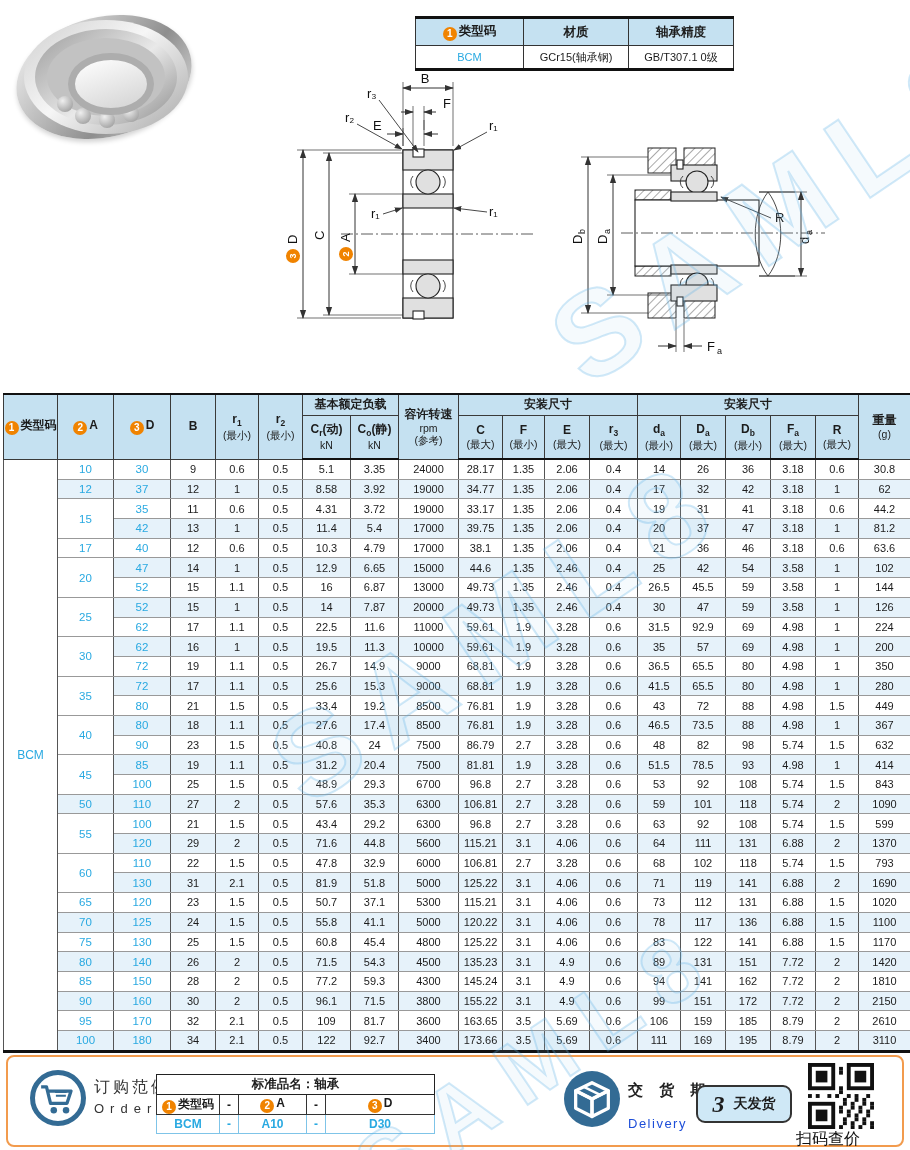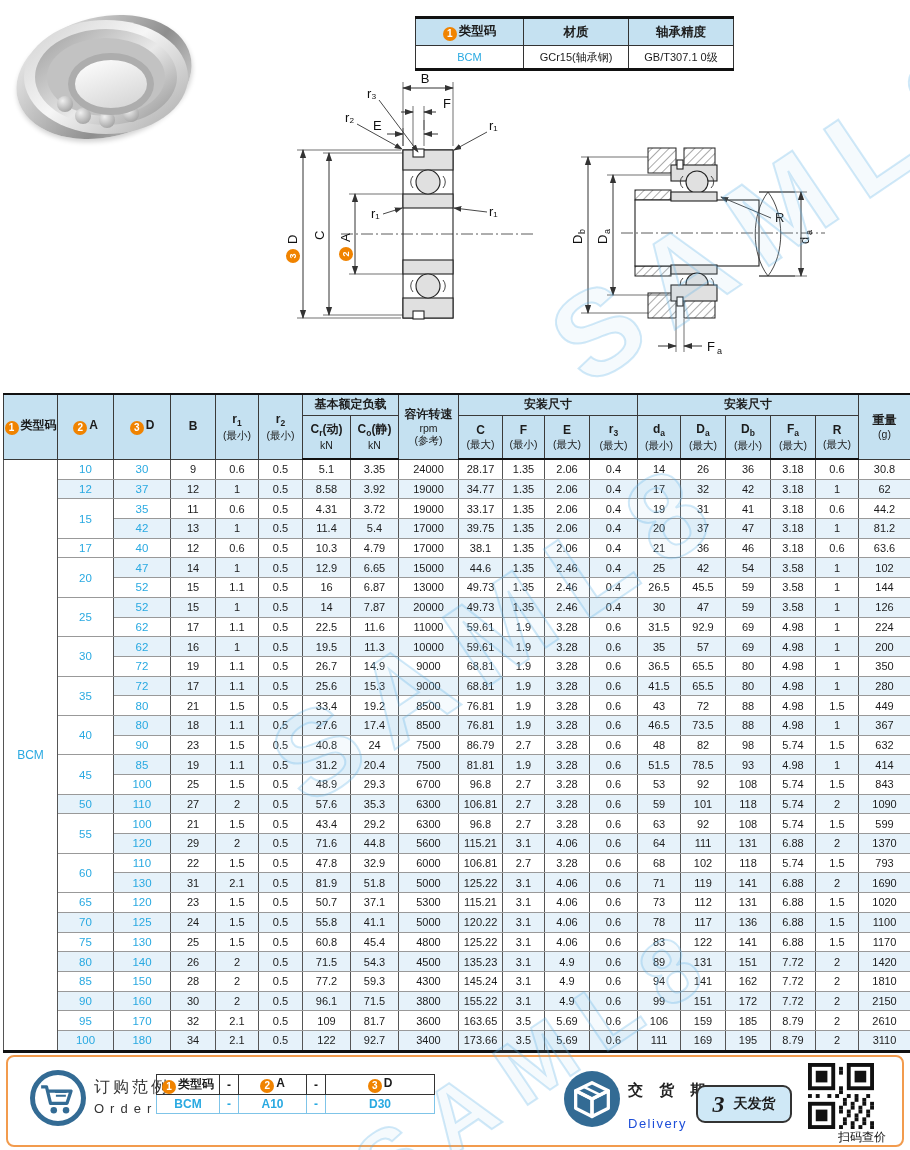--- a/index.html
+++ b/index.html
@@ -81,21 +81,21 @@
       text-align:center;color:#29a9e1;font-weight:bold;padding:0;}
   .badge-solid{position:absolute;left:556px;top:14px;width:56px;height:56px;border-radius:50%;background:#336b94;}
   .dlv-title{position:absolute;left:620px;top:24px;}
   .dlv-title .cn{font-size:15px;letter-spacing:6px;color:#222;font-weight:bold;}
   .dlv-title .en{font-size:13px;letter-spacing:1.5px;color:#1d4ed8;margin-top:16px;}
   .days-box{position:absolute;left:688px;top:28px;width:92px;height:34px;background:#cfe8f6;border:2px solid #333;
       border-radius:9px;display:flex;align-items:center;justify-content:center;gap:9px;}
   .days-num{font-family:"Liberation Serif",serif;font-style:italic;font-weight:bold;font-size:24px;}
   .days-label{font-size:14px;font-weight:bold;}
   .qr-box{position:absolute;left:800px;top:6px;width:66px;height:66px;}
-  .qr-label{position:absolute;left:788px;top:72px;width:90px;text-align:right;font-size:12px;color:#111;}
+  .qr-label{position:absolute;left:788px;top:72px;width:90px;text-align:left;font-size:16px;color:#111;}
 </style>
 </head>
 <body>
 
 <div class="page">
 
   <div class="wm" id="wm1">SAML8</div>
   <div class="wm" id="wm2">SAML8</div>
   <div class="wm" id="wm3">SAML8</div>
 
@@ -963,20 +963,23 @@
         <circle cx="9.8" cy="18.4" r="1.7" fill="#336b94"></circle>
         <circle cx="16.2" cy="18.4" r="1.7" fill="#336b94"></circle>
       </svg>
     </div>
     <div class="order-title">
       <div class="cn">订购范例</div>
       <div class="en">Order</div>
     </div>
     <table class="order-table">
       <tbody>
+          <tr>
+            <th colspan="5">标准品名：轴承</th>
+          </tr>
       <tr>
         <td class="hd" style="width:62px"><span class="circ">1</span><span>类型码</span></td>
         <td class="hd" style="width:18px">-</td>
         <td class="hd" style="width:67px"><span class="circ">2</span><span>A</span></td>
         <td class="hd" style="width:18px">-</td>
         <td class="hd" style="width:108px"><span class="circ">3</span><span>D</span></td>
       </tr>
       <tr>
         <td class="vl">BCM</td>
         <td class="vl">-</td>

